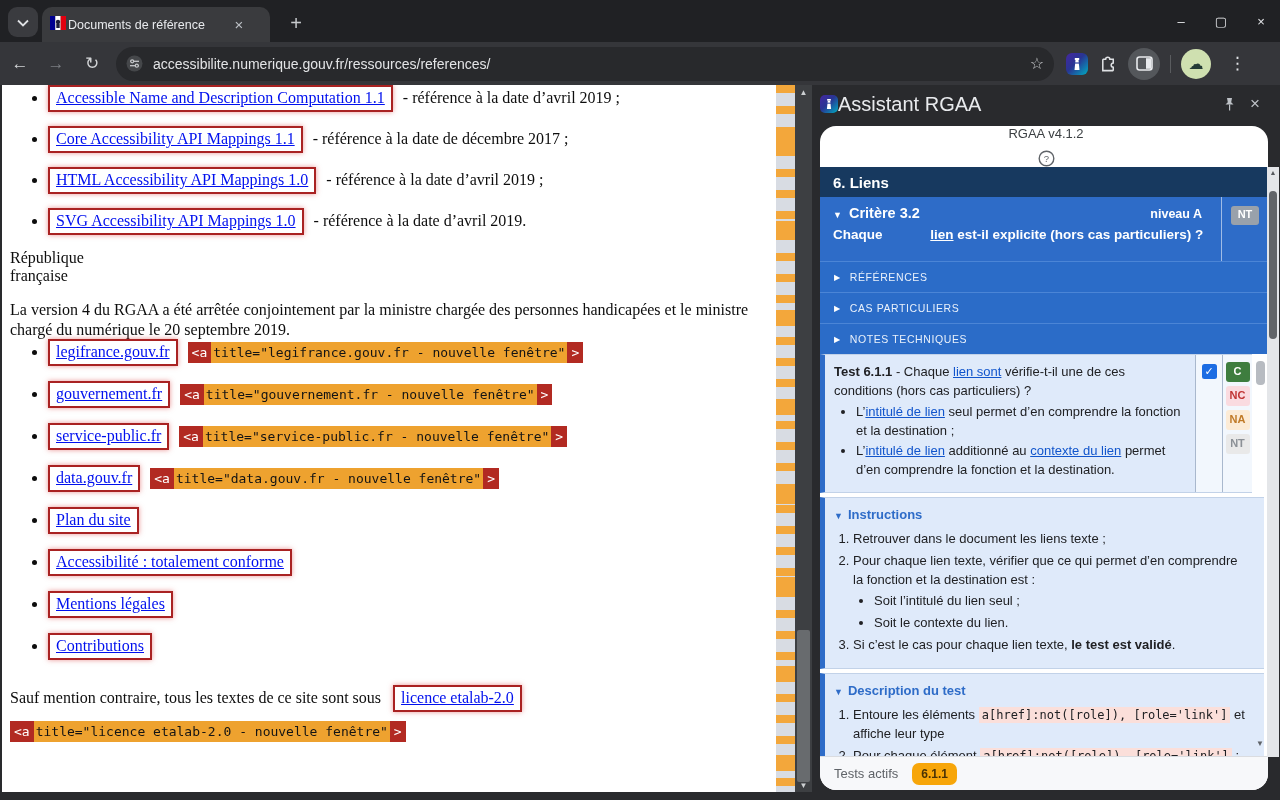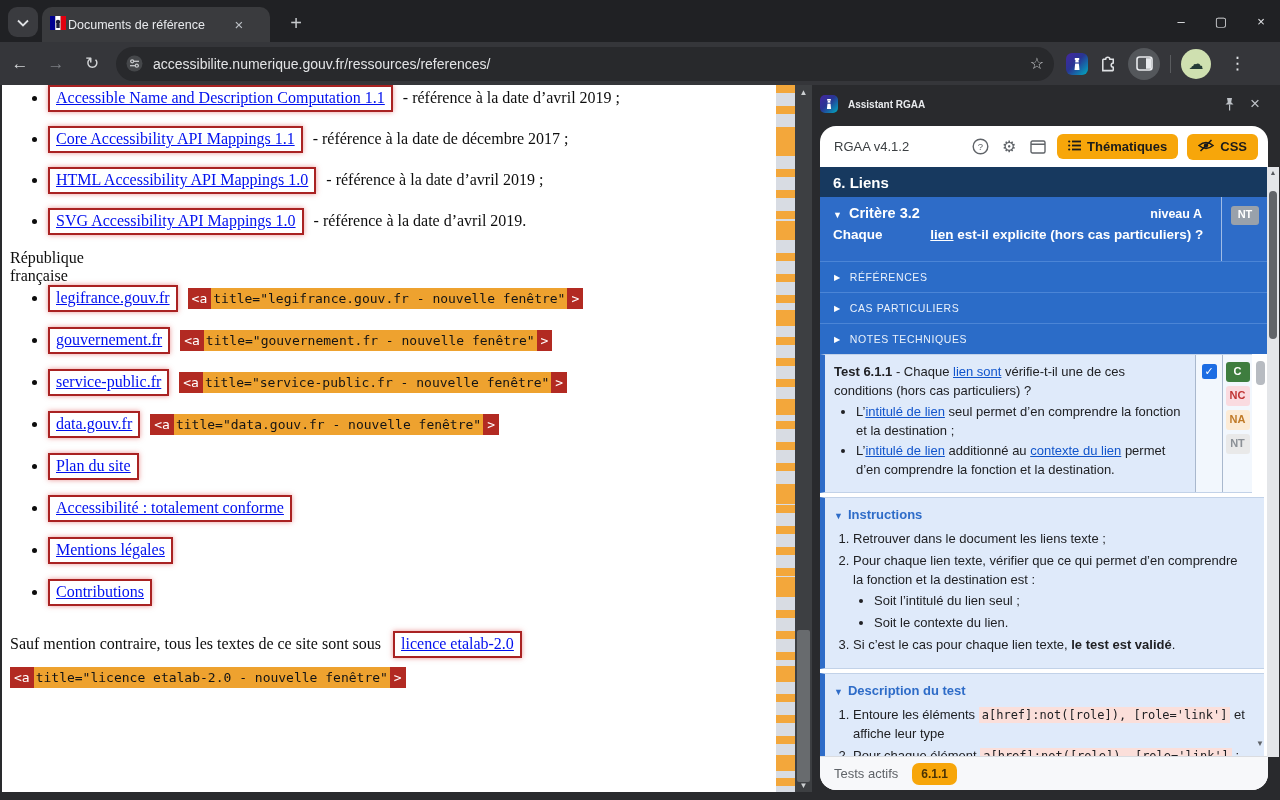--- a/index.html
+++ b/index.html
@@ -57,25 +57,25 @@
   .tickstrip{position:absolute;left:776px;top:85px;width:19px;height:707px;background-color:#d8dce3;
     background-image:
       repeating-linear-gradient(180deg,rgba(243,167,59,0) 0 47px,#f3a73b 47px 63px,rgba(243,167,59,0) 63px 89px),
       repeating-linear-gradient(180deg,#f3a73b 0 8px,rgba(0,0,0,0) 8px 21px);}
   .page-scrollbar{position:absolute;left:795px;top:85px;width:17px;height:707px;background:#3d3f42;}
   .psb-up{position:absolute;top:3px;left:0;width:17px;text-align:center;color:#cdd0d2;font-size:8px;}
   .psb-down{position:absolute;bottom:2px;left:0;width:17px;text-align:center;color:#cdd0d2;font-size:8px;}
   .psb-thumb{position:absolute;left:2px;top:545px;width:13px;height:152px;background:#686b6e;border-radius:2px;}
   
   .panel-header{position:absolute;left:820px;top:90px;width:448px;height:28px;display:flex;align-items:center;color:#e8eaed;}
-  .ph-title{font-size:10px;font-weight:700;margin-left:10px;flex:1;}
+  .ph-title{font-size:20px;font-weight:400;flex:1;}
   .ph-icon{color:#bdc1c6;display:flex;align-items:center;justify-content:center;width:26px;height:26px;}
   .panel-card{position:absolute;left:820px;top:126px;width:448px;height:664px;background:#ffffff;border-radius:16px;
     overflow:hidden;display:flex;flex-direction:column;font-size:13px;color:#202124;}
-  .card-toolbar{height:41px;display:flex;align-items:center;padding:0 10px 0 14px;gap:9px;box-sizing:border-box;}
+  .card-toolbar{height:41px;display:flex;align-items:center;padding:0 10px 0 14px;gap:9px;box-sizing:border-box;flex-direction:column;}
   .ct-version{font-size:13px;color:#3c4043;flex:1;}
   .ct-icon{color:#5f6368;display:flex;align-items:center;justify-content:center;width:20px;height:20px;}
   .orange-btn{background:#f7a60a;border:none;border-radius:6px;padding:5px 11px;font-size:13px;font-weight:bold;
     color:#1b1b1b;display:flex;align-items:center;gap:6px;font-family:inherit;}
   .topicbar{height:30px;background:#17395f;color:#ffffff;font-weight:bold;font-size:15px;display:flex;align-items:center;padding-left:13px;}
   .critere{background:#2e6cc8;color:#ffffff;position:relative;padding:8px 56px 10px 13px;box-sizing:border-box;height:64px;}
   .cr-row1{display:flex;align-items:baseline;}
   .cr-toggle{font-size:9px;margin-right:7px;}
   .cr-title{font-weight:bold;font-size:14.5px;flex:1;}
   .cr-level{font-weight:bold;font-size:12.5px;margin-right:10px;}
@@ -202,20 +202,21 @@
   <ul class="refs">
     <li><a class="rlink" href="#">Accessible Name and Description Computation 1.1</a><span class="suffix">- référence à la date d’avril 2019 ;</span></li>
     <li><a class="rlink" href="#">Core Accessibility API Mappings 1.1</a><span class="suffix">- référence à la date de décembre 2017 ;</span></li>
     <li><a class="rlink" href="#">HTML Accessibility API Mappings 1.0</a><span class="suffix">- référence à la date d’avril 2019 ;</span></li>
     <li><a class="rlink" href="#">SVG Accessibility API Mappings 1.0</a><span class="suffix">- référence à la date d’avril 2019.</span></li>
   </ul>
   <p class="rep">
     <span>République</span><br>
     <span>française</span>
   </p>
+  <p class="intro">La version 4 du RGAA a été arrêtée conjointement par la ministre chargée des personnes handicapées et le ministre chargé du numérique le 20 septembre 2019.</p>
   <ul class="govs">
     <li><a class="rlink" href="#">legifrance.gouv.fr</a><span class="ann"><span class="ann-tag">&lt;a</span><span class="ann-attr">title="legifrance.gouv.fr - nouvelle fenêtre"</span><span class="ann-tag">&gt;</span></span></li>
     <li><a class="rlink" href="#">gouvernement.fr</a><span class="ann"><span class="ann-tag">&lt;a</span><span class="ann-attr">title="gouvernement.fr - nouvelle fenêtre"</span><span class="ann-tag">&gt;</span></span></li>
     <li><a class="rlink" href="#">service-public.fr</a><span class="ann"><span class="ann-tag">&lt;a</span><span class="ann-attr">title="service-public.fr - nouvelle fenêtre"</span><span class="ann-tag">&gt;</span></span></li>
     <li><a class="rlink" href="#">data.gouv.fr</a><span class="ann"><span class="ann-tag">&lt;a</span><span class="ann-attr">title="data.gouv.fr - nouvelle fenêtre"</span><span class="ann-tag">&gt;</span></span></li>
   </ul>
   <ul class="foots">
     <li><a class="rlink" href="#">Plan du site</a></li>
     <li><a class="rlink" href="#">Accessibilité : totalement conforme</a></li>
     <li><a class="rlink" href="#">Mentions légales</a></li>

